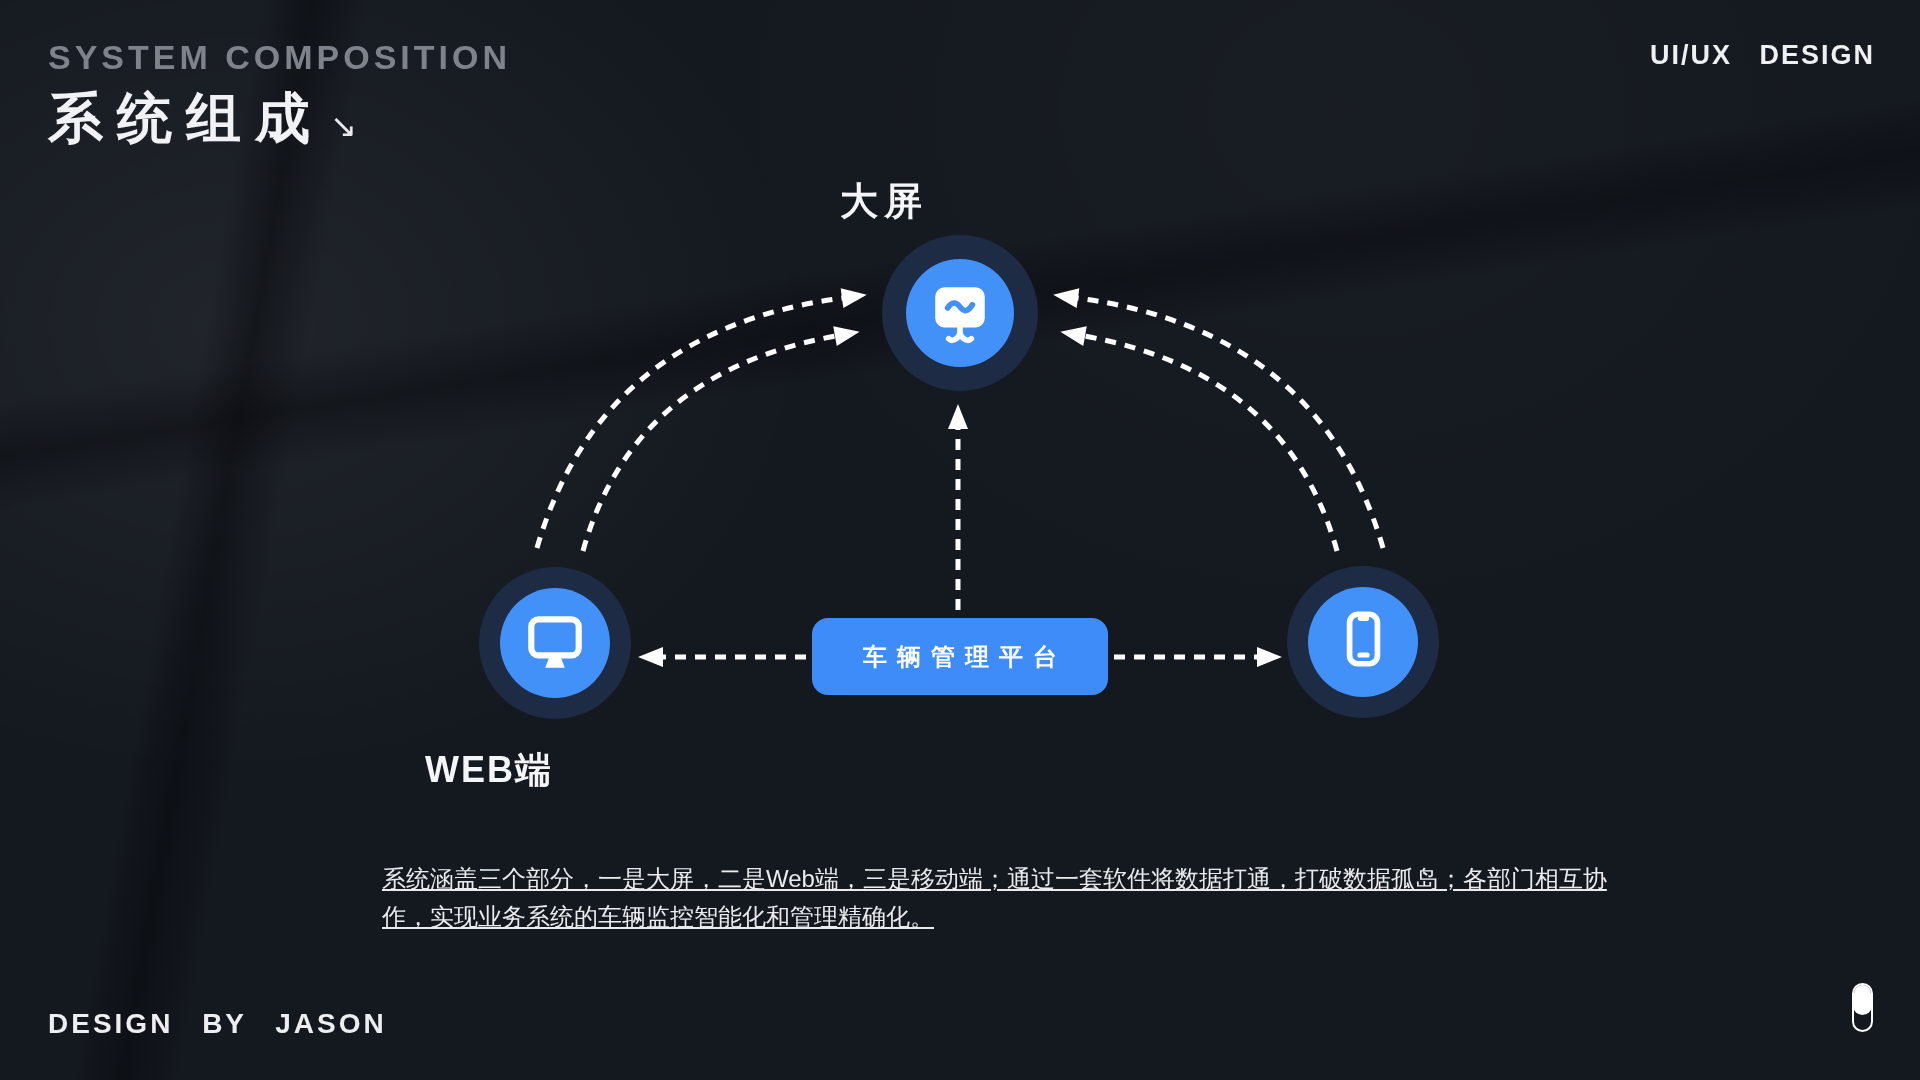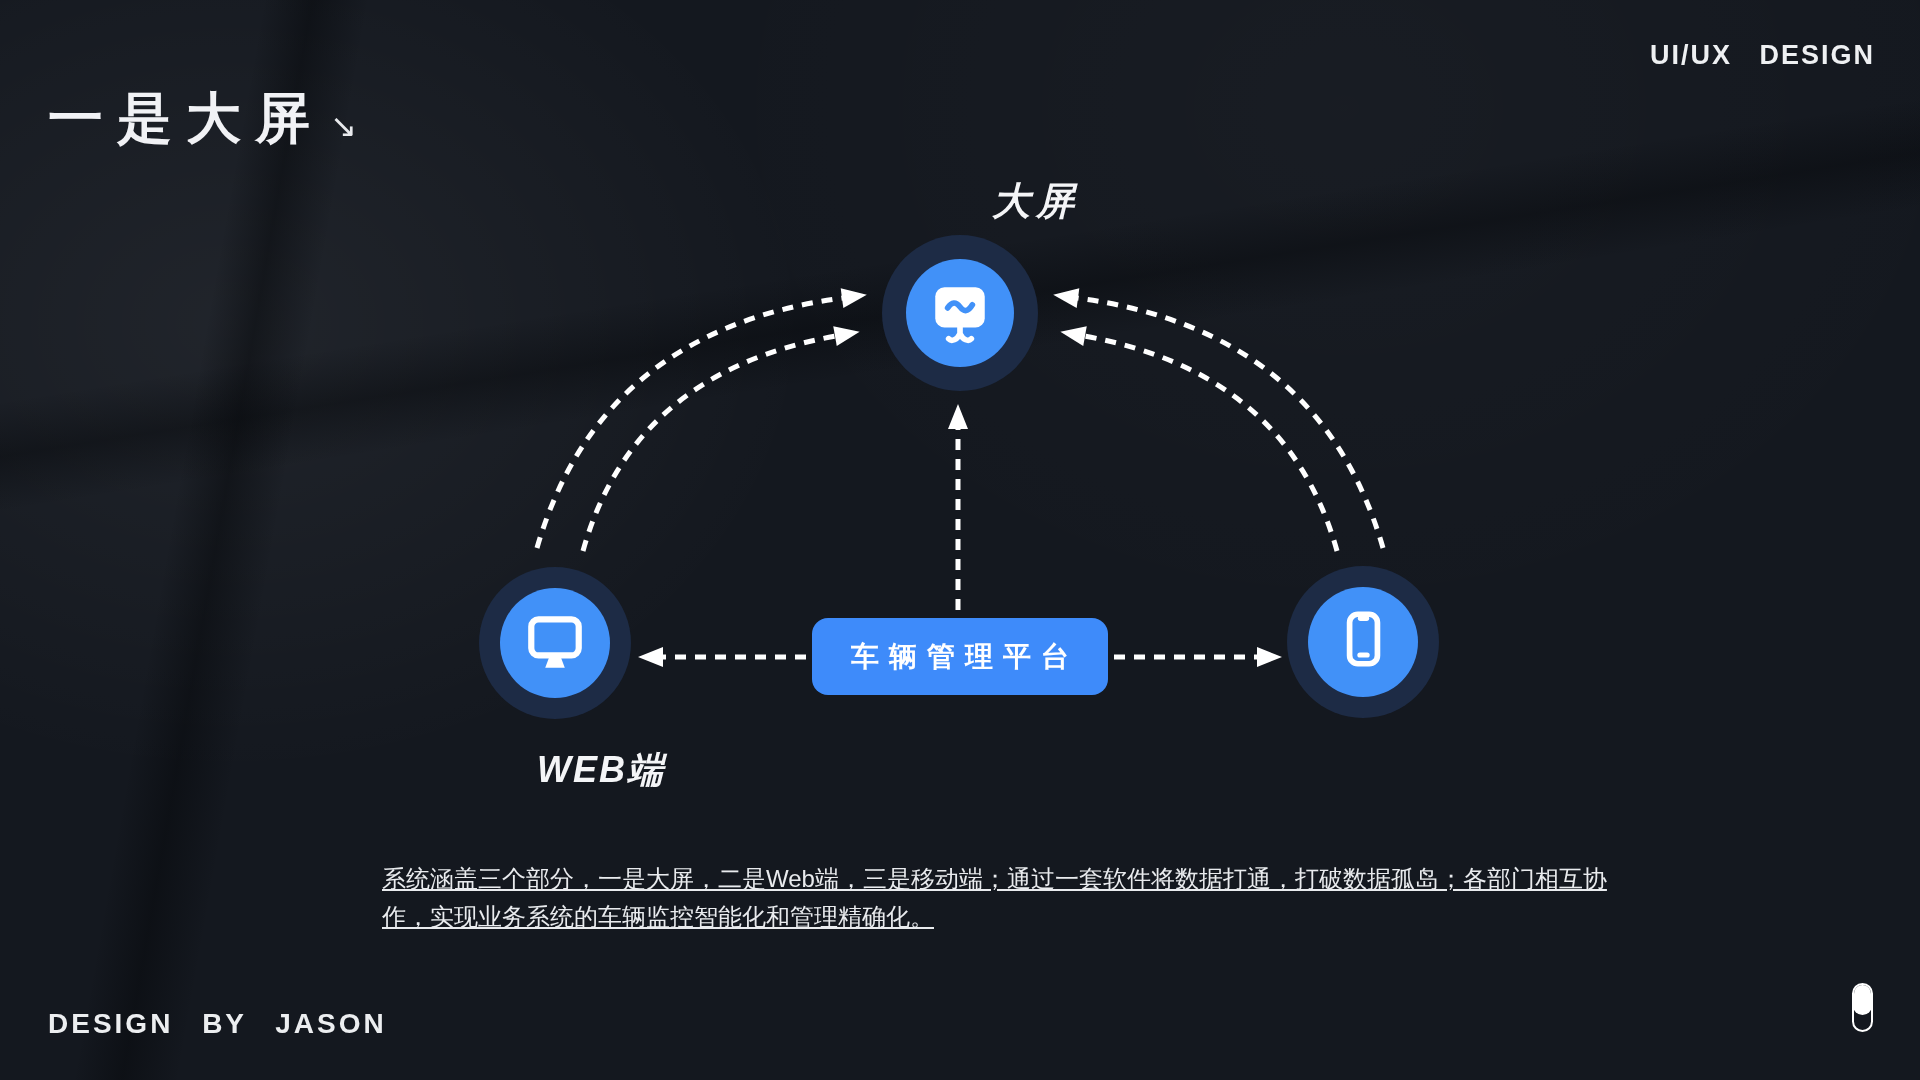--- a/index.html
+++ b/index.html
@@ -59,34 +59,34 @@
     background: #4191f8;
     display: flex; align-items: center; justify-content: center;
   }
   .ring-top    { left: 882px;  top: 235px; width: 156px; height: 156px; }
   .ring-left   { left: 479px;  top: 567px; width: 152px; height: 152px; }
   .ring-right  { left: 1287px; top: 566px; width: 152px; height: 152px; }
   .circle-top   { width: 108px; height: 108px; }
   .circle-side  { width: 110px; height: 110px; }
 
   .node-label {
-    position: absolute; width: 240px; text-align: right;
-    font-weight: 900; color: #f4f5f7; font-style: italic;
+    position: absolute; width: 240px; text-align: left;
+    font-weight: 900; color: #f4f5f7;
   }
   .label-top   { left: 840px;  top: 176px; font-size: 38px; letter-spacing: 6px; }
   .label-left  { left: 425px;  top: 746px; font-size: 36px; letter-spacing: 2px; }
   .label-right { left: 1250px; top: 749px; font-size: 36px; letter-spacing: 2px; }
 
   
   .platform-box {
     position: absolute; left: 812px; top: 618px;
     width: 296px; height: 77px; border-radius: 16px;
     background: #3e8bfa;
     display: flex; align-items: center; justify-content: center;
-    font-size: 28px; font-weight: 700; letter-spacing: 10px; text-indent: 10px;
+    font-size: 24px; font-weight: 700; letter-spacing: 10px; text-indent: 10px;
     color: #ffffff;
   }
 
   
   .description {
     position: absolute; left: 382px; top: 860px; width: 1228px;
     font-size: 24px; line-height: 38px; font-weight: 400;
     color: #e9ebee; text-align: left; text-decoration: underline;
   }
 
@@ -106,22 +106,23 @@
     position: absolute; left: -1px; top: -1px;
     width: 19px; height: 31px;
     background: #ffffff; border-radius: 10px;
   }
 </style>
 </head>
 <body>
 
 <div class="canvas">
 
+  <div class="title-en">SYSTEM COMPOSITION</div>
   <div class="title-zh-row">
-    <div class="title-zh">一是大屏</div>
+    <div class="title-zh">系统组成</div>
     <div class="title-arrow">↘</div>
   </div>
   <div class="corner-label">UI/UX  DESIGN</div>
 
   <svg class="connectors" width="1920" height="1080" viewBox="0 0 1920 1080">
     <defs>
       <marker id="arrowhead" markerUnits="userSpaceOnUse" markerWidth="30" markerHeight="26" refX="3" refY="13" orient="auto">
         <path d="M2,3 L27,13 L2,23 Z" fill="#ffffff"></path>
       </marker>
     </defs>

